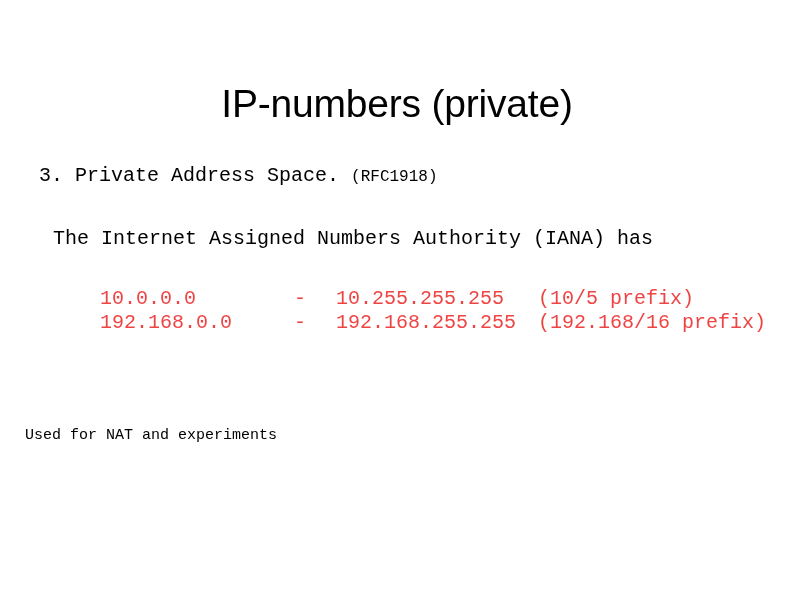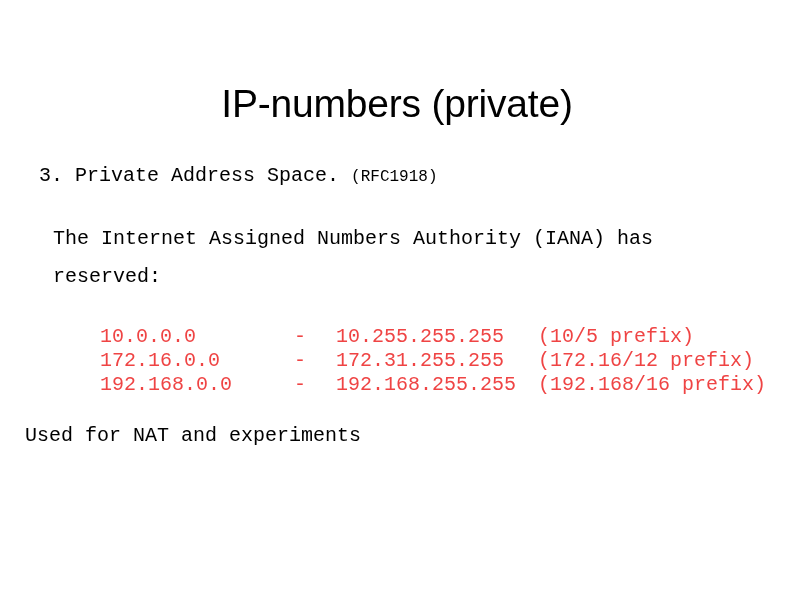--- a/index.html
+++ b/index.html
@@ -95,57 +95,50 @@
   .col-dash   { width: 42px; }
   .col-end    { width: 202px; }
   .col-prefix { width: auto; }
 
   
   .footer-note {
     position: absolute;
     left: 25px;
     top: 424px;
     font-family: "Liberation Mono", monospace;
-    font-size: 20px;
+    font-size: 15px;
     line-height: 24px;
     white-space: pre;
     color: #000000;
   }
 </style>
 </head>
 <body>
 
 <div class="slide">
 
   <h1 class="slide-title">IP-numbers (private)</h1>
 
   <div class="body-area">
 
     <div class="mono-line heading-line"><span>3. Private Address Space.</span><span class="mono-line"> </span><span class="rfc-ref">(RFC1918)</span></div>
 
     <div class="spacer-1"></div>
 
     <div class="mono-line para-line">The Internet Assigned Numbers Authority (IANA) has</div>
-    <div class="mono-line para-line">reserved:</div>
 
     <div class="spacer-2"></div>
 
     <table class="ranges">
       <tbody>
         <tr>
           <td class="col-start">10.0.0.0</td>
           <td class="col-dash">-</td>
           <td class="col-end">10.255.255.255</td>
           <td class="col-prefix">(10/5 prefix)</td>
-        </tr>
-        <tr>
-          <td class="col-start">172.16.0.0</td>
-          <td class="col-dash">-</td>
-          <td class="col-end">172.31.255.255</td>
-          <td class="col-prefix">(172.16/12 prefix)</td>
         </tr>
         <tr>
           <td class="col-start">192.168.0.0</td>
           <td class="col-dash">-</td>
           <td class="col-end">192.168.255.255</td>
           <td class="col-prefix">(192.168/16 prefix)</td>
         </tr>
       </tbody>
     </table>
 

